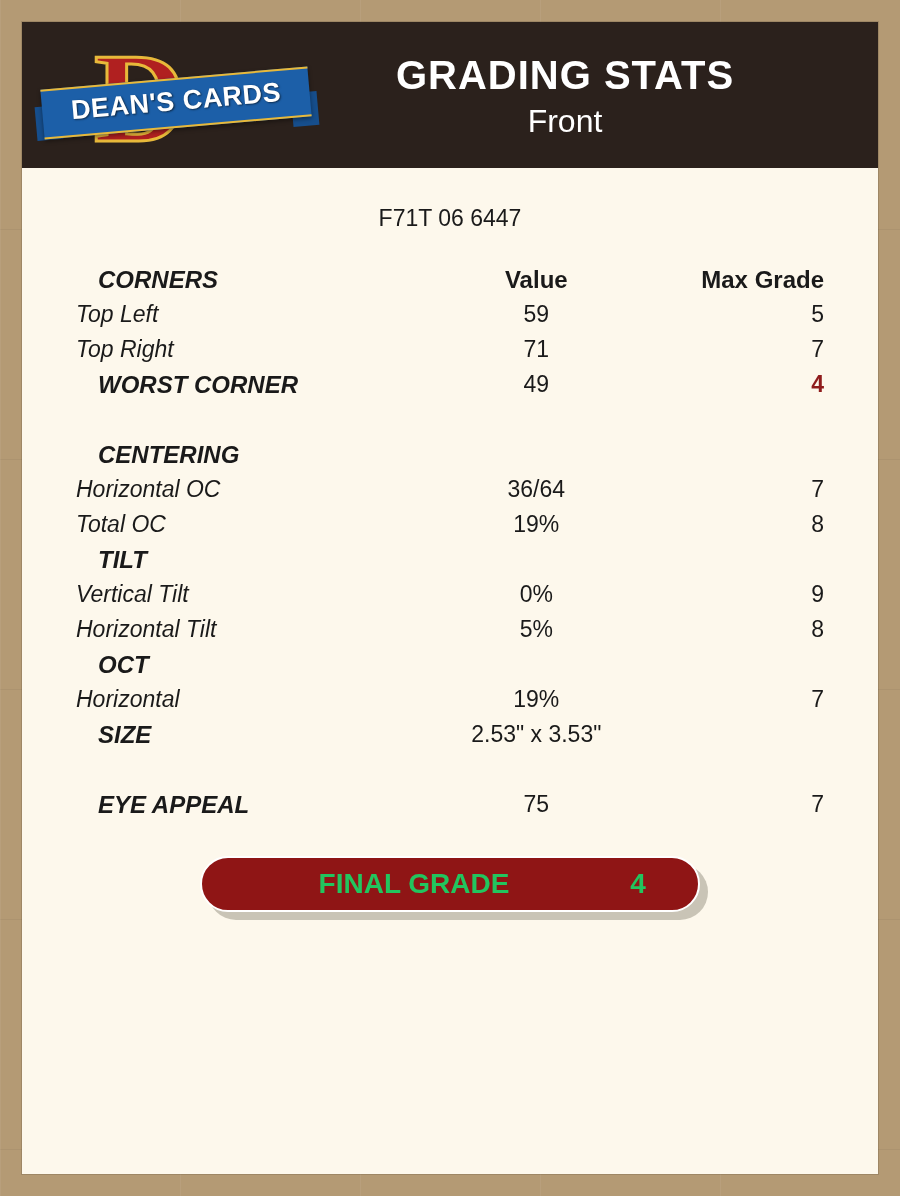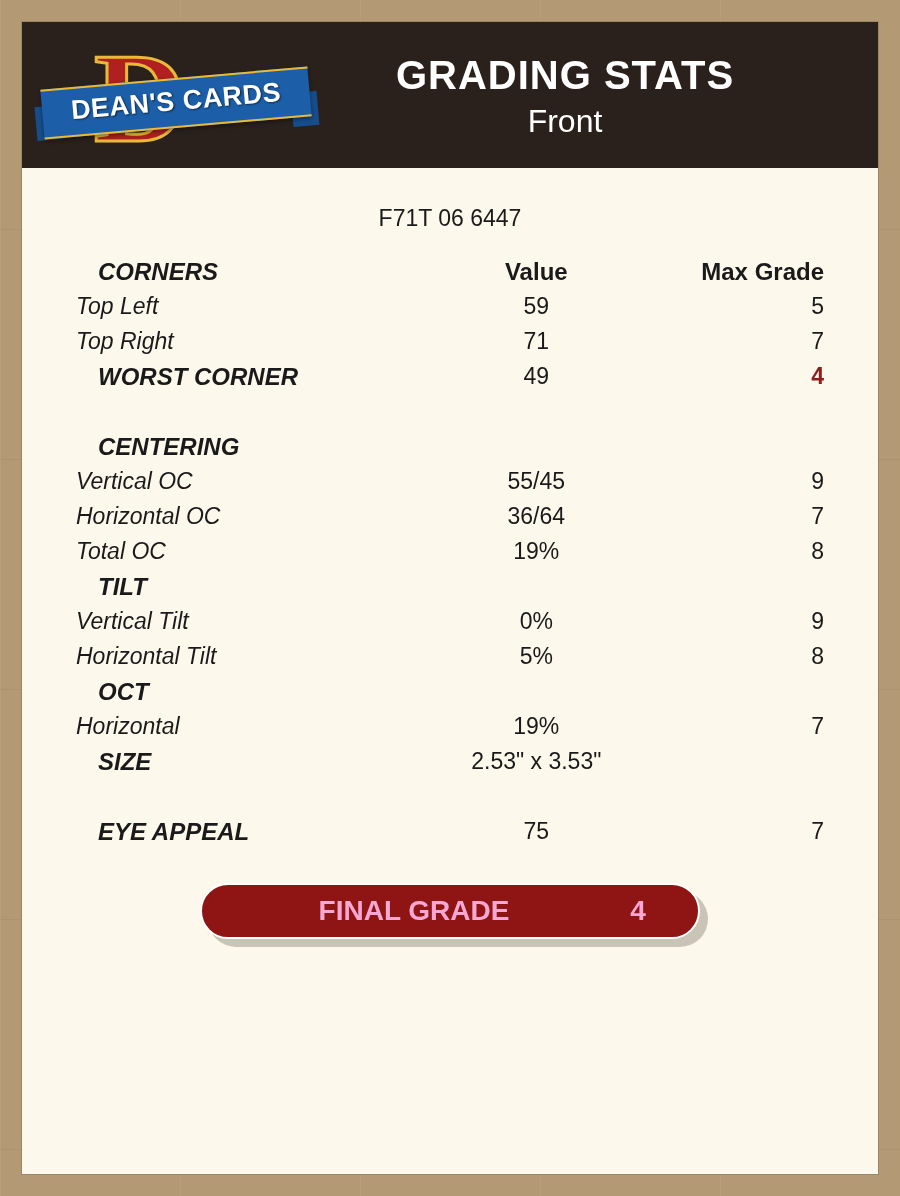--- a/index.html
+++ b/index.html
@@ -122,21 +122,21 @@
     font-size: 25px;
     font-weight: bold;
     color: #1a1a1a;
     margin-top: 8px;
   }
   .card-sub {
     text-align: center;
     font-size: 23px;
     color: #1a1a1a;
     margin-top: 9px;
-    margin-bottom: 22px;
+    margin-bottom: 30px;
   }
   table.stats {
     width: 100%;
     border-collapse: collapse;
     font-size: 23px;
     color: #1a1a1a;
   }
   table.stats td {
     padding: 0;
     height: 35px;
@@ -184,21 +184,21 @@
   .final {
     position: relative;
     width: 500px;
     height: 56px;
     background: #8f1515;
     border-radius: 28px;
     border: 2px solid #ffffff;
     box-sizing: border-box;
     display: flex;
     align-items: center;
-    color: #f9a8d4;
+    color: #22c55e;
     font-weight: bold;
     font-size: 28px;
   }
   .final .fg-label { flex: 1; text-align: center; padding-left: 48px; }
   .final .fg-value { width: 120px; text-align: center; font-size: 28px; }
 </style>
 </head>
 <body>
 
 <div class="bg-pattern"></div>
@@ -249,25 +249,20 @@
         <tr class="gap">
             <td colspan="3"></td>
           </tr>
 
         <tr>
           <td class="lbl sec">CENTERING</td>
           <td class="val"></td>
           <td class="max"></td>
         </tr>
         <tr>
-          <td class="lbl">Vertical OC</td>
-          <td class="val">55/45</td>
-          <td class="max">9</td>
-        </tr>
-        <tr>
           <td class="lbl">Horizontal OC</td>
           <td class="val">36/64</td>
           <td class="max">7</td>
         </tr>
         <tr>
           <td class="lbl">Total OC</td>
           <td class="val">19%</td>
           <td class="max">8</td>
         </tr>
 

